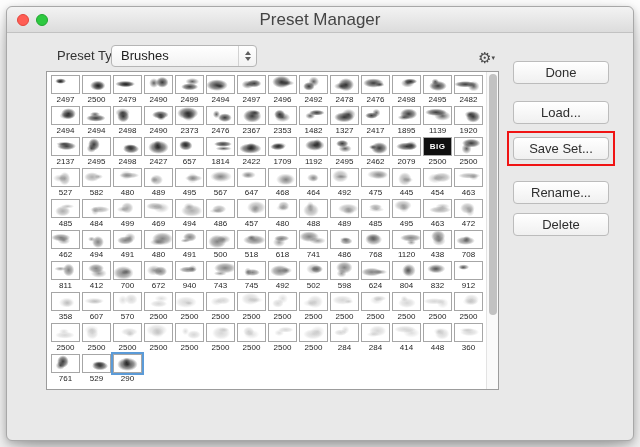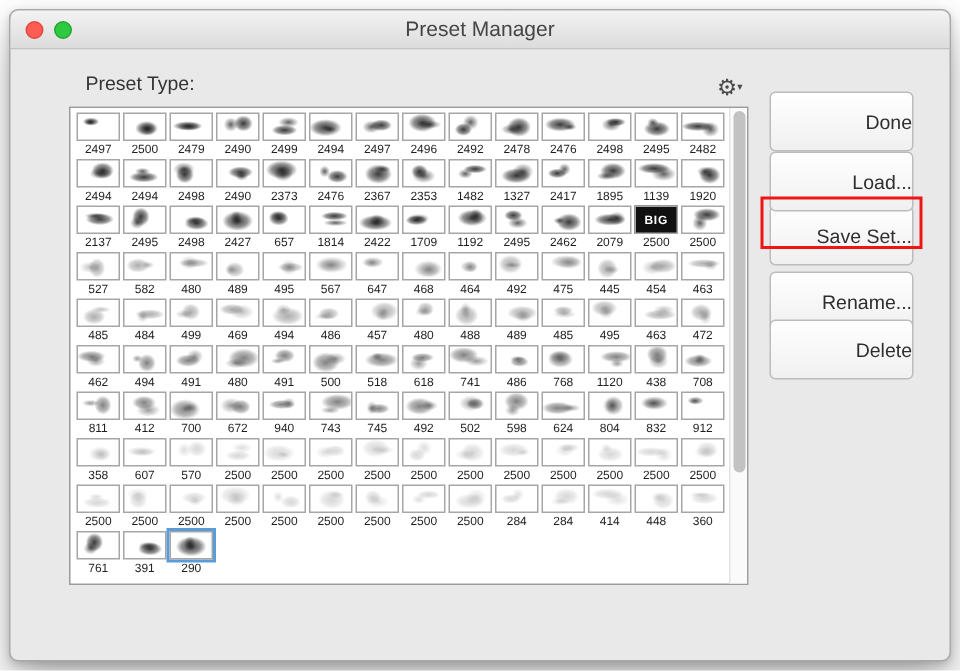--- a/index.html
+++ b/index.html
@@ -15,21 +15,21 @@
     background: #e9e9e9;
     border: 1px solid #a8a8a8; border-radius: 6px;
     box-shadow: 0 14px 30px rgba(0,0,0,.30), 0 2px 6px rgba(0,0,0,.18);
   }
   .titlebar {
     height: 26px; border-radius: 6px 6px 0 0;
     background: linear-gradient(#f3f3f3, #dcdcdc);
     border-bottom: 1px solid #c2c2c2;
     position: relative;
   }
-  .title { text-align: center; line-height: 25px; font-size: 14px; color: #454545; }
+  .title { text-align: center; line-height: 25px; font-size: 17px; color: #454545; }
   .lights { position: absolute; left: 10px; top: 7px; display: flex; gap: 7px; }
   .light { width: 12px; height: 12px; border-radius: 50%; }
   .light.red   { background: #ff5d54; border: 1px solid #e2463d; }
   .light.green { background: #2ec940; border: 1px solid #23a732; }
 
   .preset-type-label { position: absolute; left: 50px; top: 41px; font-size: 13px; color: #333; }
   .popup {
     position: absolute; left: 104px; top: 38px; width: 146px; height: 22px;
     background: linear-gradient(#ffffff, #f2f2f2);
     border: 1px solid #b5b5b5; border-radius: 4px;
@@ -66,24 +66,24 @@
   .cell.selected .thumb { box-shadow: 0 0 0 2px #5b9bd8; }
   .num { font-size: 8px; line-height: 11px; color: #1f1f1f; }
 
   .scrollbar {
     position: absolute; top: 0; right: 0; width: 12px; height: 100%;
     background: #fafafa; border-left: 1px solid #e3e3e3;
   }
   .scroll-thumb { position: absolute; left: 2px; top: 2px; width: 8px; height: 76%; border-radius: 4px; background: #c2c2c2; }
 
   .btn {
-    position: absolute; left: 506px; width: 96px; height: 40px;
+    position: absolute; left: 506px; width: 96px; height: 23px;
     background: linear-gradient(#ffffff, #f0f0f0);
     border: 1px solid #bcbcbc; border-radius: 4px;
-    font-size: 13px; color: #2e2e2e; text-align: right; line-height: 21px;
+    font-size: 13px; color: #2e2e2e; text-align: center; line-height: 21px;
     box-shadow: inset 0 1px 0 rgba(255,255,255,.7);
     cursor: default;
   }
   .btn-done   { top: 54px; }
   .btn-load   { top: 94px; }
   .btn-save   { top: 130px; }
   .btn-rename { top: 174px; }
   .btn-delete { top: 206px; }
 
   .save-annotation {
@@ -99,20 +99,27 @@
   <div class="titlebar">
     <div class="lights">
       <div class="light red"></div>
       <div class="light green"></div>
     </div>
     <div class="title">Preset Manager</div>
   </div>
 
   <div class="preset-type-label">Preset Type:</div>
 
+  <div class="popup">
+    <span>Brushes</span>
+    <span class="popup-arrows">
+      <span class="tri-up"></span>
+        <span class="tri-down"></span>
+    </span>
+  </div>
 
   <div class="gear">⚙<span class="caret">▾</span></div>
 
   <div class="grid-box">
     <div class="grid-scroll">
         <div class="grid-row">
           <div class="cell">
             <div class="thumb" style="background-image: radial-gradient(28% 22% at 32% 30%, rgba(15, 15, 15, 0.82) 0%, rgba(15, 15, 15, 0.45) 45%, rgba(15, 15, 15, 0) 72%), radial-gradient(18% 16% at 30% 32%, rgba(15, 15, 15, 0.66) 0%, rgba(15, 15, 15, 0) 70%);"></div>
             <div class="num">2497</div>
           </div>
@@ -633,21 +640,21 @@
             <div class="num">360</div>
           </div>
         </div>
         <div class="grid-row">
           <div class="cell">
             <div class="thumb" style="background-image: radial-gradient(29.8557% 50.7423% at 40.5361% 38.1649%, rgba(15, 15, 15, 0.82) 0%, rgba(15, 15, 15, 0.45) 45%, rgba(15, 15, 15, 0) 72%), radial-gradient(24.701% 35.1753% at 31.2371% 61.6907%, rgba(15, 15, 15, 0.66) 0%, rgba(15, 15, 15, 0) 70%);"></div>
             <div class="num">761</div>
           </div>
           <div class="cell">
             <div class="thumb" style="background-image: radial-gradient(41.299% 35.3196% at 63.1753% 64.5155%, rgba(15, 15, 15, 0.82) 0%, rgba(15, 15, 15, 0.45) 45%, rgba(15, 15, 15, 0) 72%), radial-gradient(35.6907% 23.4227% at 58.866% 52.7835%, rgba(15, 15, 15, 0.66) 0%, rgba(15, 15, 15, 0) 70%);"></div>
-            <div class="num">391</div>
+            <div class="num">529</div>
           </div>
           <div class="cell selected">
             <div class="thumb" style="background-image: radial-gradient(52.7423% 53.8969% at 49.8144% 54.866%, rgba(15, 15, 15, 0.82) 0%, rgba(15, 15, 15, 0.45) 45%, rgba(15, 15, 15, 0) 72%), radial-gradient(20.6804% 41.6701% at 46.4948% 43.8763%, rgba(15, 15, 15, 0.66) 0%, rgba(15, 15, 15, 0) 70%);"></div>
             <div class="num">290</div>
           </div>
         </div>
       </div>
     <div class="scrollbar">
       <div class="scroll-thumb"></div>
     </div>

